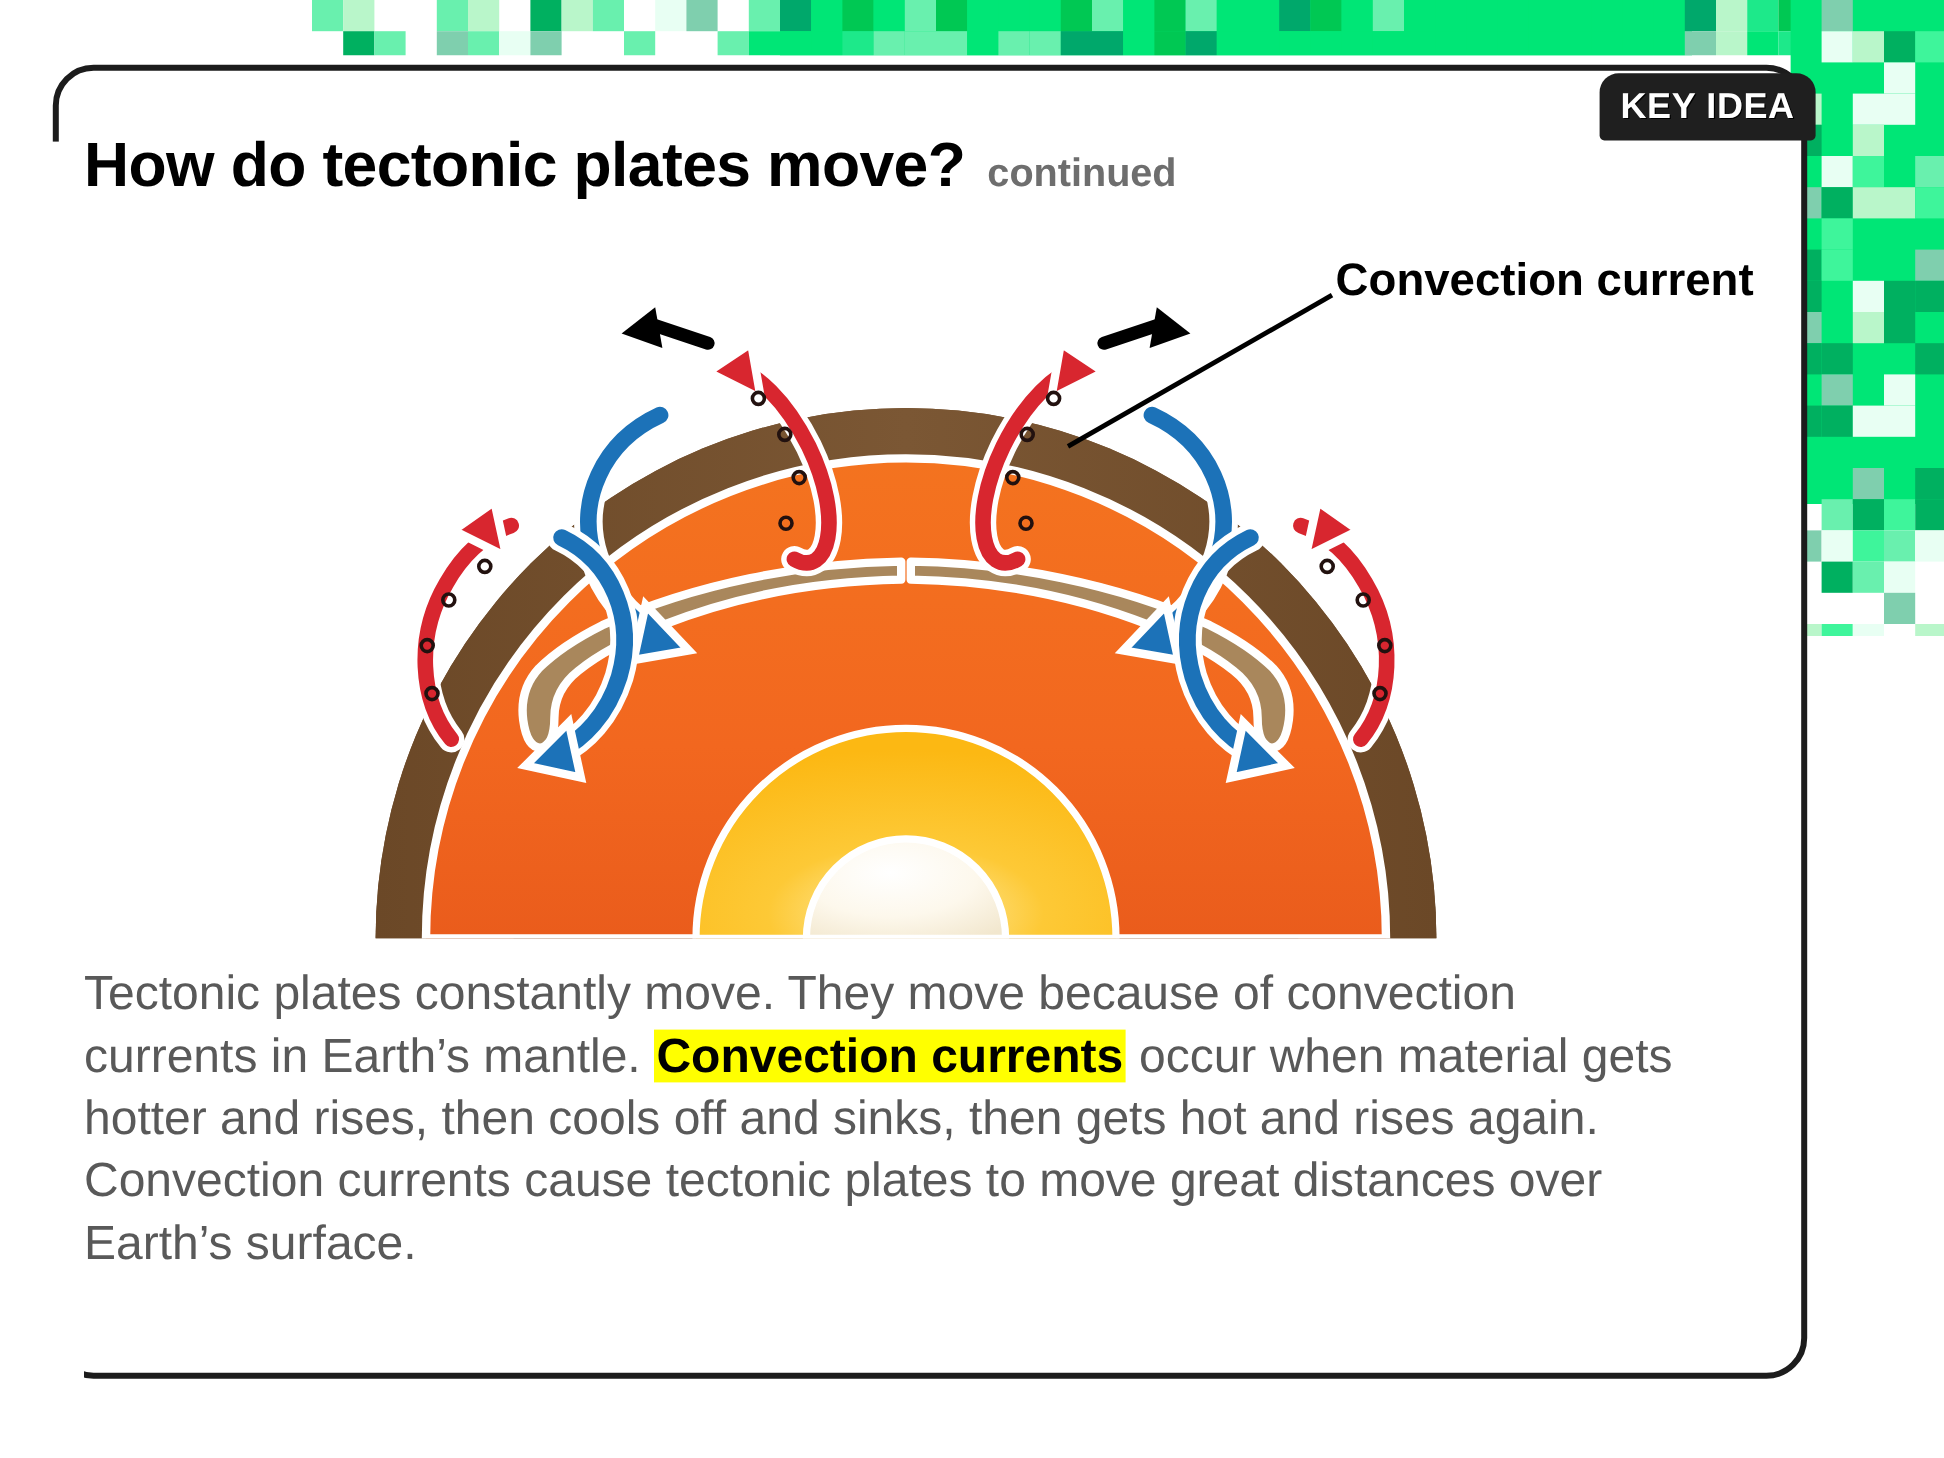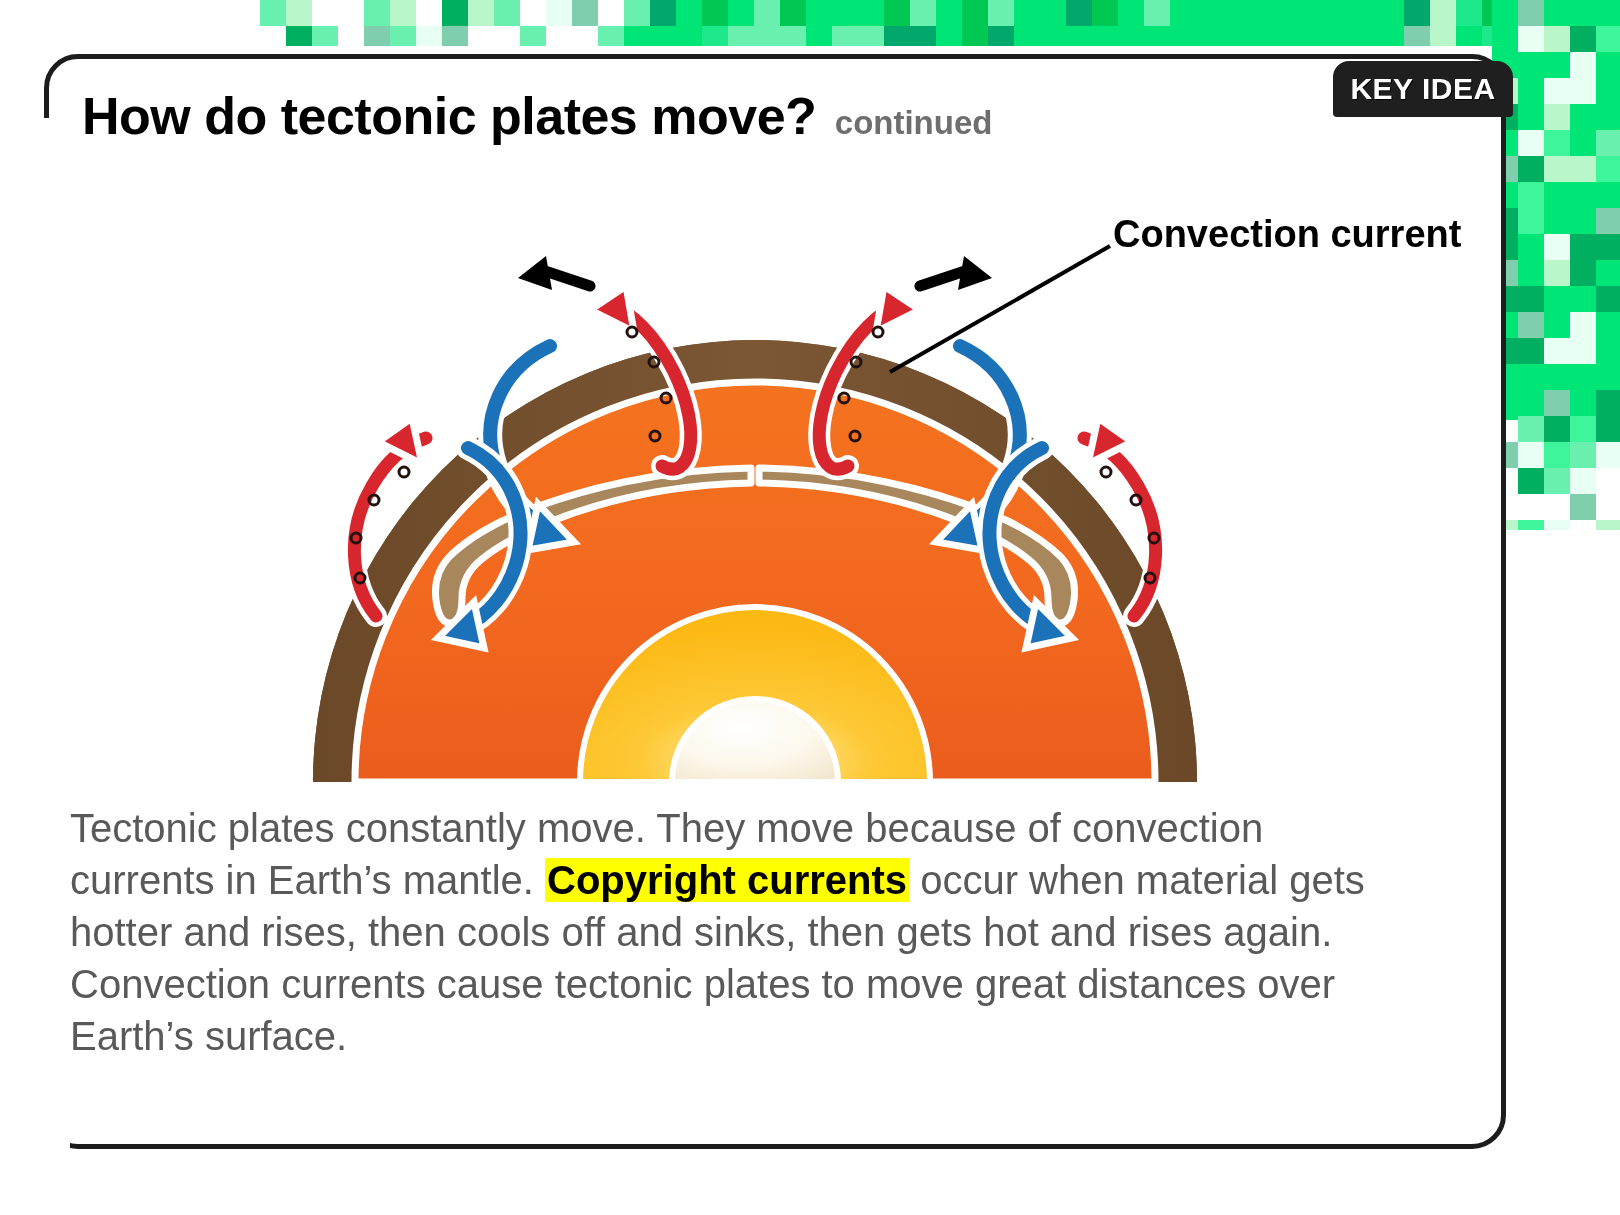--- a/index.html
+++ b/index.html
@@ -69,24 +69,23 @@
     font-size: 30px;
     font-weight: bold;
     letter-spacing: 0.5px;
     font-family: "Liberation Sans", sans-serif;
     text-shadow: 1px 1px 0 #000;
   }
 
   
   #header {
     position: absolute;
-    left: 70px; top: 86px;
+    left: 70px; top: 108px;
     z-index: 10;
     white-space: nowrap;
-    margin-left: 12px;
   }
   #page-title {
     display: inline-block;
     font-size: 52px;
     font-weight: bold;
     color: #000000;
     letter-spacing: -0.5px;
     vertical-align: baseline;
   }
   #page-title-suffix {
@@ -586,17 +585,17 @@
 
       </g>
 
       <path d="M 960,60 L 740,186" stroke="#000000" stroke-width="4" fill="none"></path>
     </svg>
   </div>
 
   <div id="label-convection-current">Convection current</div>
 
   <div id="body-text">
-    <span>Tectonic plates constantly move. They move because of convection currents in Earth’s mantle. </span><span class="hl">Copyright currents</span><span> occur when material gets hotter and rises, then cools off and sinks, then gets hot and rises again. Convection currents cause tectonic plates to move great distances over Earth’s surface.</span>
+    <span>Tectonic plates constantly move. They move because of convection currents in Earth’s mantle. </span><span class="hl">Convection currents</span><span> occur when material gets hotter and rises, then cools off and sinks, then gets hot and rises again. Convection currents cause tectonic plates to move great distances over Earth’s surface.</span>
   </div>
 
 
 </div>
 
 </body></html>

